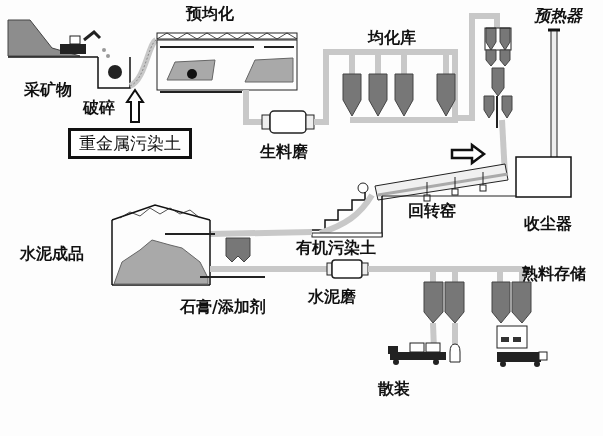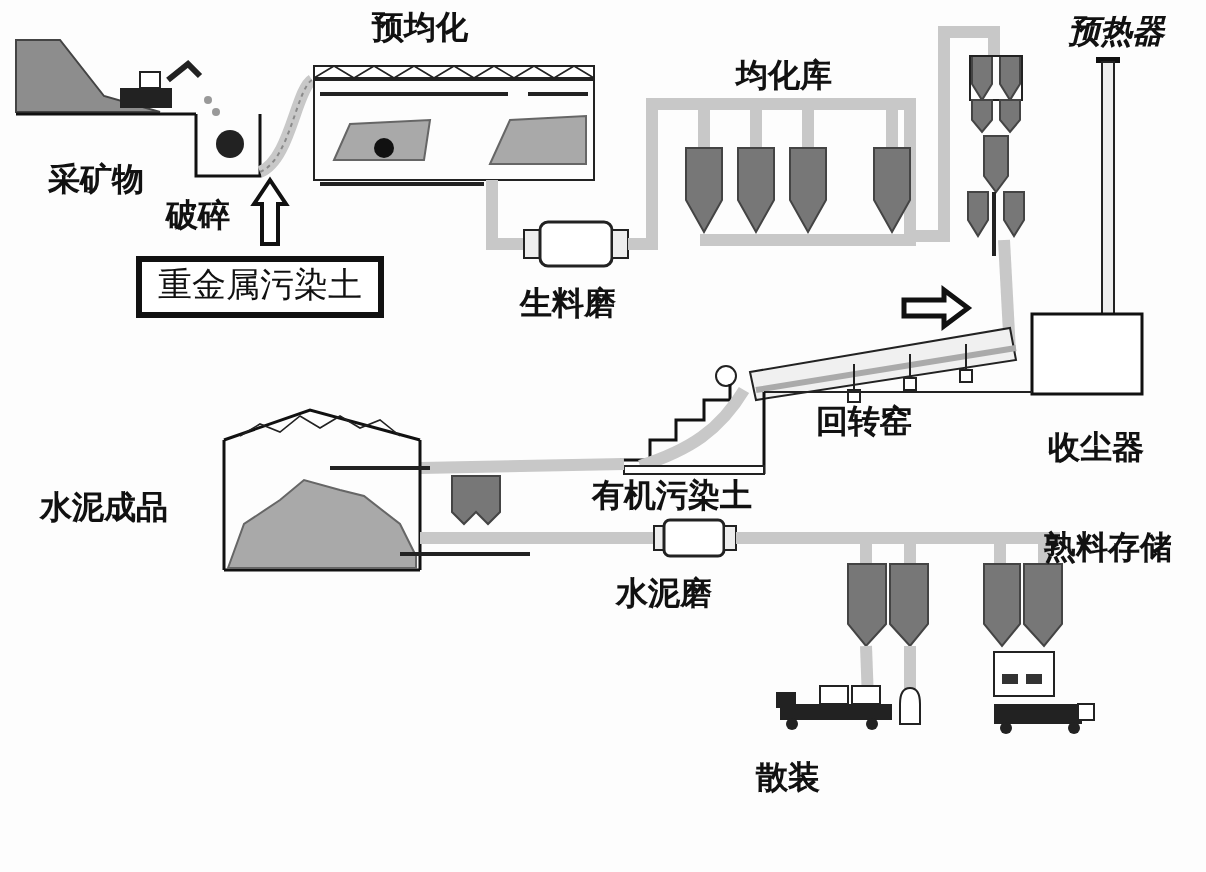--- a/index.html
+++ b/index.html
@@ -191,18 +191,19 @@
   <span class="lbl" style="left:24px;top:82px;">采矿物</span>
   <span class="lbl" style="left:83px;top:100px;">破碎</span>
   <span class="lbl" style="left:186px;top:6px;">预均化</span>
   <span class="lbl" style="left:368px;top:30px;">均化库</span>
   <span class="lbl" style="left:260px;top:144px;">生料磨</span>
   <span class="lbl" style="left:534px;top:8px;font-style:italic;">预热器</span>
   <span class="lbl" style="left:408px;top:203px;">回转窑</span>
   <span class="lbl" style="left:524px;top:216px;">收尘器</span>
   <span class="lbl" style="left:296px;top:240px;">有机污染土</span>
   <span class="lbl" style="left:20px;top:246px;">水泥成品</span>
+  <span class="lbl" style="left:180px;top:299px;">石膏/添加剂</span>
   <span class="lbl" style="left:308px;top:289px;">水泥磨</span>
   <span class="lbl" style="left:522px;top:266px;">熟料存储</span>
   <span class="lbl" style="left:378px;top:381px;">散装</span>
 
   <span class="boxlbl" style="left:68px;top:128px;">重金属污染土</span>
 </div>
 
 </body></html>

